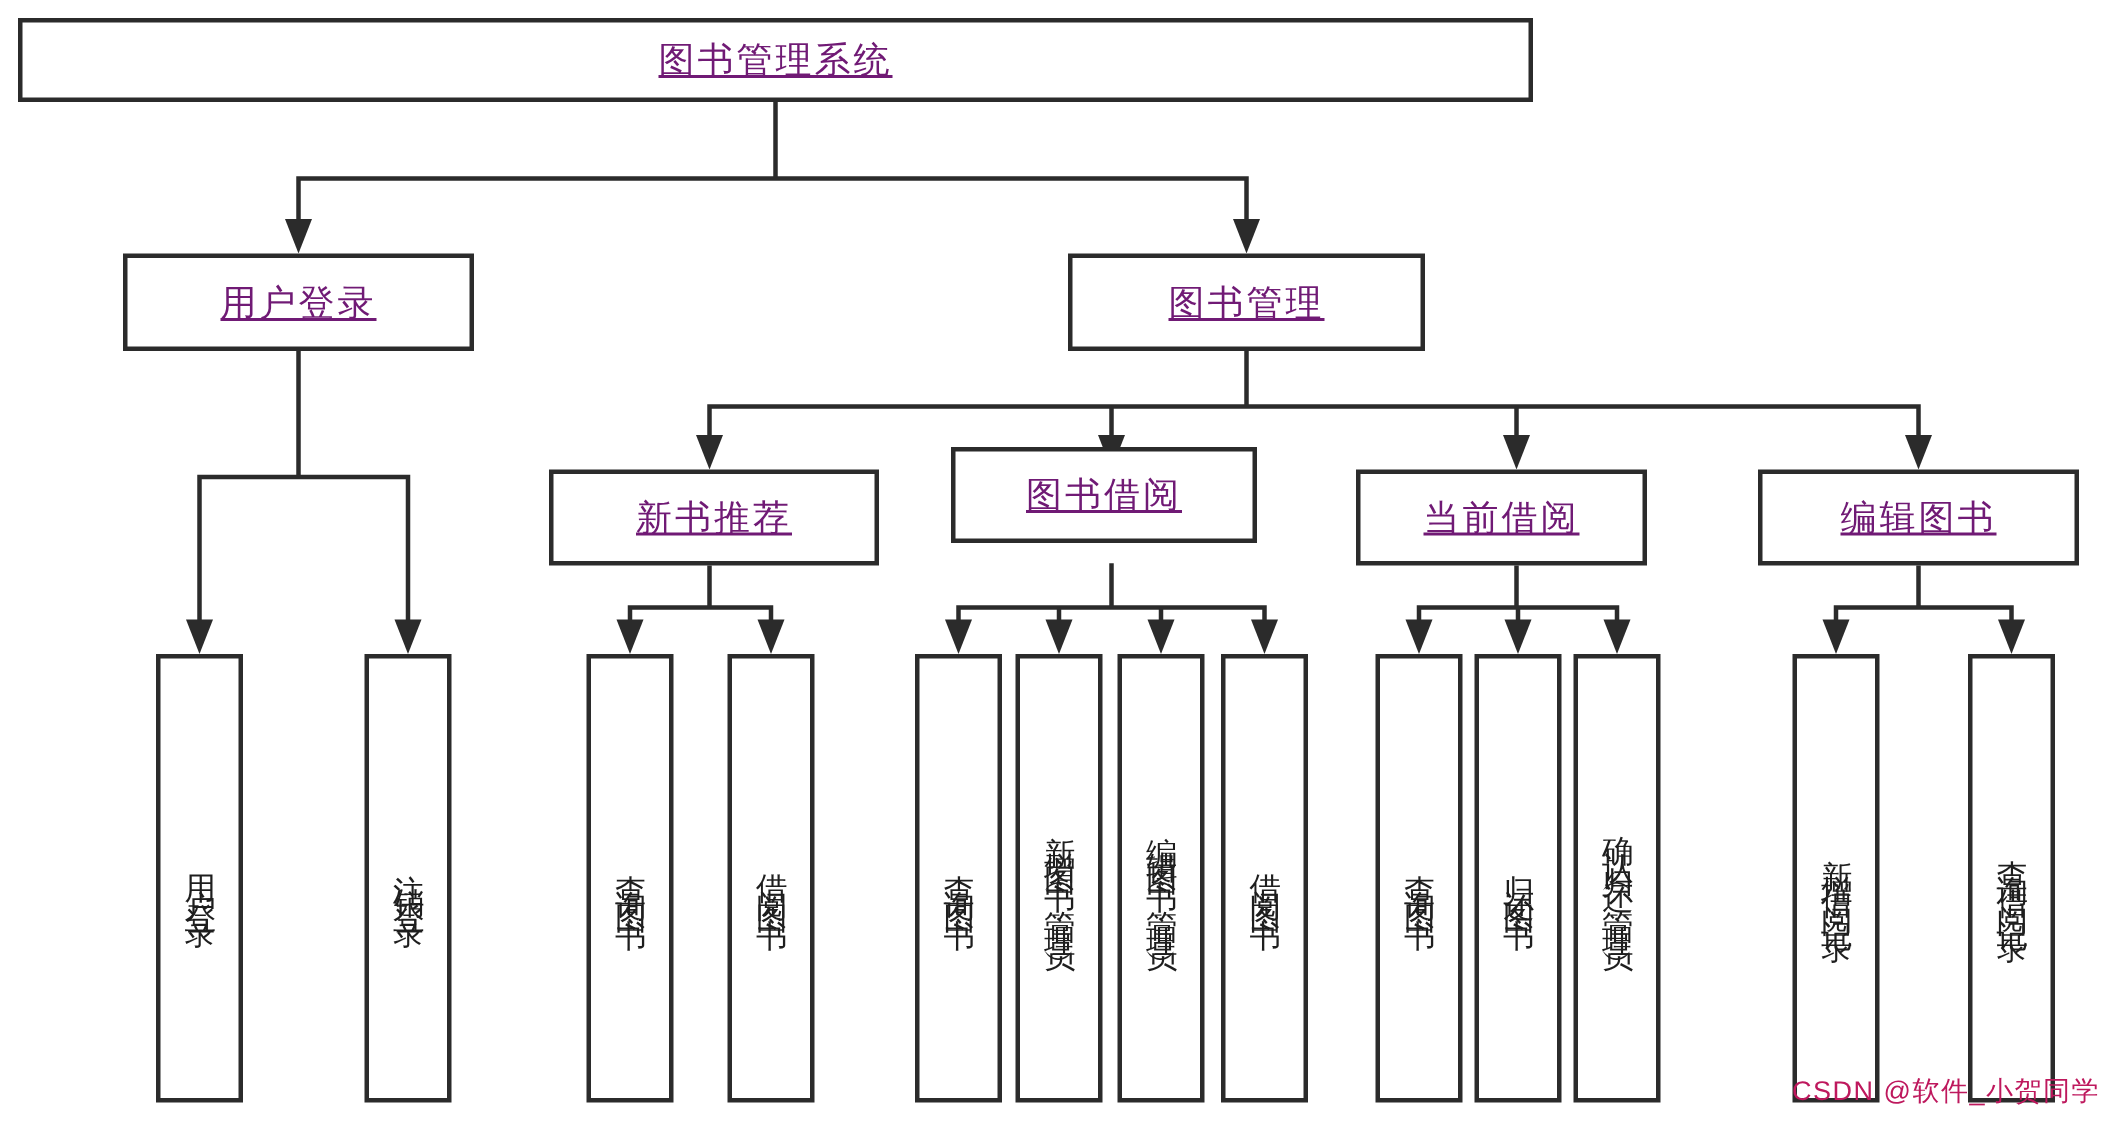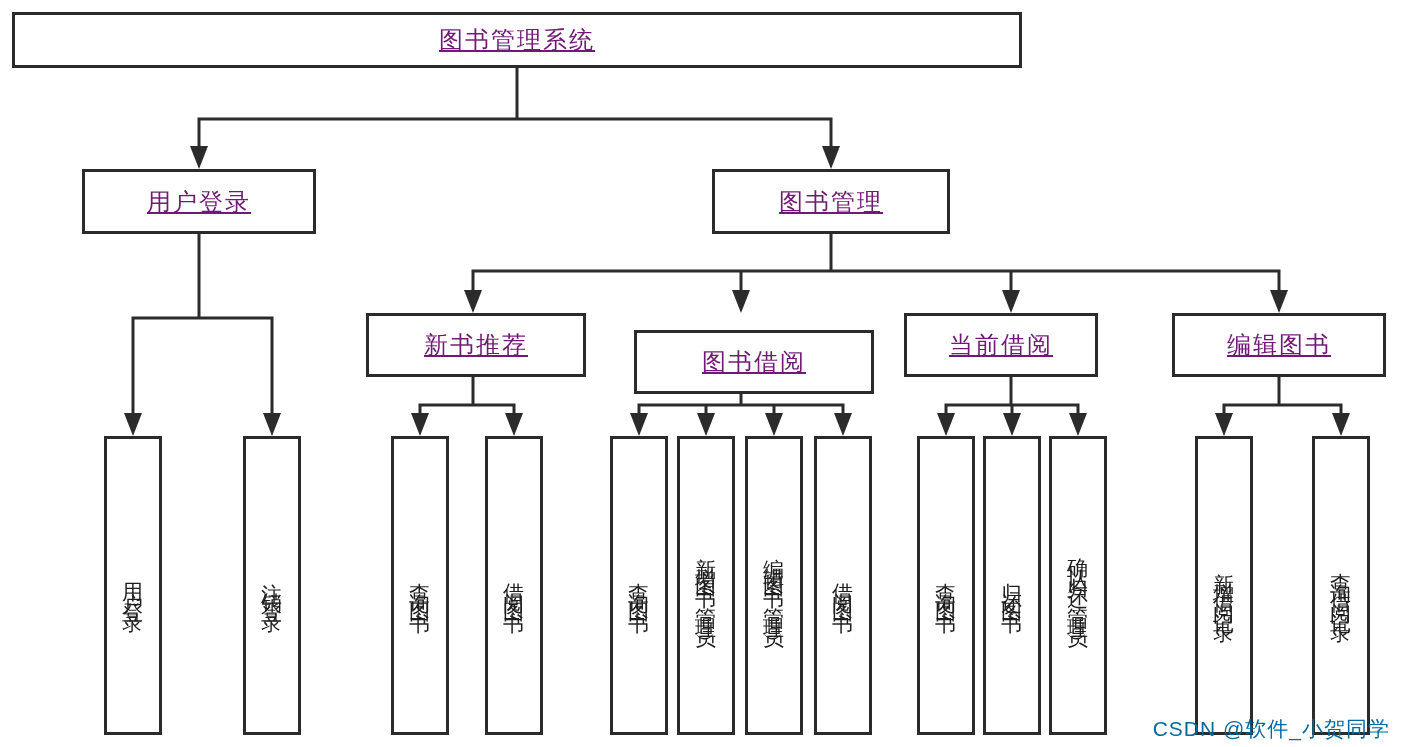--- a/index.html
+++ b/index.html
@@ -5,21 +5,21 @@
   html,body{margin:0;padding:0;background:#ffffff;}
   body{width:1405px;height:747px;overflow:hidden;font-family:"Liberation Sans",sans-serif;}
   #canvas{position:relative;width:1405px;height:747px;background:#ffffff;}
   #connector-svg{position:absolute;left:0;top:0;width:1405px;height:747px;z-index:1;}
   .box{position:absolute;box-sizing:border-box;border:3px solid #2b2b2b;background:#ffffff;z-index:2;
        display:flex;align-items:center;justify-content:center;}
   .hlabel{font-size:24px;letter-spacing:2px;color:#701a75;white-space:nowrap;text-decoration:underline;}
   .root-label{font-size:24px;}
   .vlabel{writing-mode:vertical-rl;text-orientation:mixed;font-size:21px;line-height:1;
           letter-spacing:10px;color:#1e1e1e;}
-  #watermark{position:absolute;top:715px;right:15px;z-index:3;font-size:21px;color:#0369a1;
+  #watermark{position:absolute;top:715px;right:5px;z-index:3;font-size:18px;color:#be185d;
              letter-spacing:1px;white-space:nowrap;}
 </style>
 </head>
 <body>
 
 <div id="canvas">
 
   <svg id="connector-svg" viewBox="0 0 1405 747" xmlns="http://www.w3.org/2000/svg">
     <defs>
       <polygon id="ah" points="-9,-23 9,-23 0,0" fill="#2b2b2b"></polygon>
@@ -62,21 +62,21 @@
   <div class="box" style="left:82px;top:169px;width:234px;height:65px">
     <span class="hlabel">用户登录</span>
   </div>
   <div class="box" style="left:712px;top:169px;width:238px;height:65px">
     <span class="hlabel">图书管理</span>
   </div>
 
   <div class="box" style="left:366px;top:313px;width:220px;height:64px">
     <span class="hlabel">新书推荐</span>
   </div>
-  <div class="box" style="left:634px;top:330px;width:240px;height:64px">
+  <div class="box" style="left:634px;top:298px;width:204px;height:64px">
     <span class="hlabel">图书借阅</span>
   </div>
   <div class="box" style="left:904px;top:313px;width:194px;height:64px">
     <span class="hlabel">当前借阅</span>
   </div>
   <div class="box" style="left:1172px;top:313px;width:214px;height:64px">
     <span class="hlabel">编辑图书</span>
   </div>
 
   <div class="box" style="left:104px;top:436px;width:58px;height:299px">

